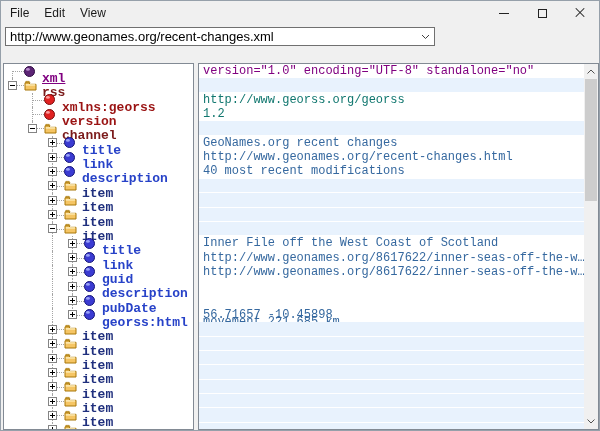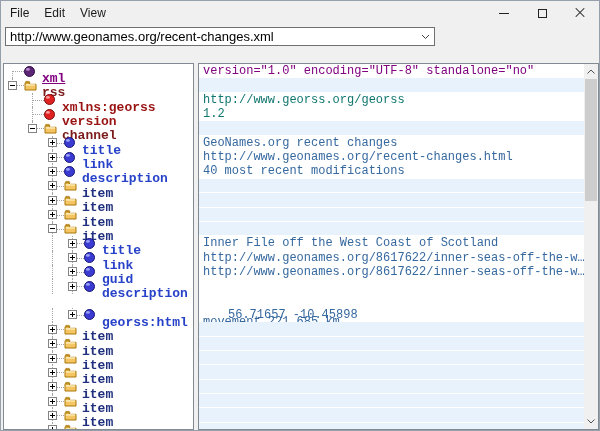--- a/index.html
+++ b/index.html
@@ -362,20 +362,39 @@
               </svg>
             </span>
             <span class="nico" style="left:80px">
               <svg width="11" height="11" viewBox="0 0 11 11">
                 <circle cx="5.5" cy="5.5" r="5" fill="#3b3bd2" stroke="#141478" stroke-width="1"></circle>
                 <ellipse cx="3.9" cy="3.4" rx="2" ry="1.4" fill="#aab4ff" opacity="0.85"></ellipse>
               </svg>
             </span>
             <span class="tl t-leaf" style="left:98px">description</span>
           </div>
+          <div class="trow" style="top: 229.6px;">
+            <i class="vg" style="left:48px;top:0;height:14.35px"></i>
+            <i class="vg" style="left:68px;top:0px;height:14.35px"></i>
+            <i class="hg" style="left:68px;width:12px"></i>
+            <span class="exp" style="left:64px">
+              <svg width="9" height="9" viewBox="0 0 9 9">
+                <rect x="0.5" y="0.5" width="8" height="8" fill="#fff" stroke="#848484"></rect>
+                <line x1="2" y1="4.5" x2="7" y2="4.5" stroke="#000" stroke-width="1"></line>
+                <line x1="4.5" y1="2" x2="4.5" y2="7" stroke="#000" stroke-width="1"></line>
+              </svg>
+            </span>
+            <span class="nico" style="left:80px">
+              <svg width="11" height="11" viewBox="0 0 11 11">
+                <circle cx="5.5" cy="5.5" r="5" fill="#3b3bd2" stroke="#141478" stroke-width="1"></circle>
+                <ellipse cx="3.9" cy="3.4" rx="2" ry="1.4" fill="#aab4ff" opacity="0.85"></ellipse>
+              </svg>
+            </span>
+            <span class="tl t-leaf" style="left:98px">pubDate</span>
+          </div>
           <div class="trow" style="top: 243.95px;">
             <i class="vg" style="left:48px;top:0;height:14.35px"></i>
             <i class="vg" style="left:68px;top:0px;height:7.175px"></i>
             <i class="hg" style="left:68px;width:12px"></i>
             <span class="exp" style="left:64px">
               <svg width="9" height="9" viewBox="0 0 9 9">
                 <rect x="0.5" y="0.5" width="8" height="8" fill="#fff" stroke="#848484"></rect>
                 <line x1="2" y1="4.5" x2="7" y2="4.5" stroke="#000" stroke-width="1"></line>
                 <line x1="4.5" y1="2" x2="4.5" y2="7" stroke="#000" stroke-width="1"></line>
               </svg>
@@ -573,21 +592,21 @@
           </div>
           <div class="vrow vrow-white" style="top: 186.55px;">
             <span class="vt v-text">http://www.geonames.org/8617622/inner-seas-off-the-w…</span>
           </div>
           <div class="vrow vrow-white" style="top: 200.9px;">
             <span class="vt v-text">http://www.geonames.org/8617622/inner-seas-off-the-w…</span>
           </div>
           <div class="vrow vrow-white" style="top: 215.25px; margin-top: 36px;">
             <span class="vt v-text">movement 221.685 km</span>
           </div>
-          <div class="vrow vrow-white" style="top: 243.95px; padding-left: 25px;">
+          <div class="vrow vrow-white" style="top: 243.95px;">
             <span class="vt v-text">56.71657 -10.45898</span>
           </div>
           <div class="vrow vrow-blue" style="top: 258.3px;"></div>
           <div class="vrow vrow-blue" style="top: 272.65px;"></div>
           <div class="vrow vrow-blue" style="top: 287px;"></div>
           <div class="vrow vrow-blue" style="top: 301.35px;"></div>
           <div class="vrow vrow-blue" style="top: 315.7px;"></div>
           <div class="vrow vrow-blue" style="top: 330.05px;"></div>
           <div class="vrow vrow-blue" style="top: 344.4px;"></div>
           <div class="vrow vrow-blue" style="top: 358.75px;"></div>

